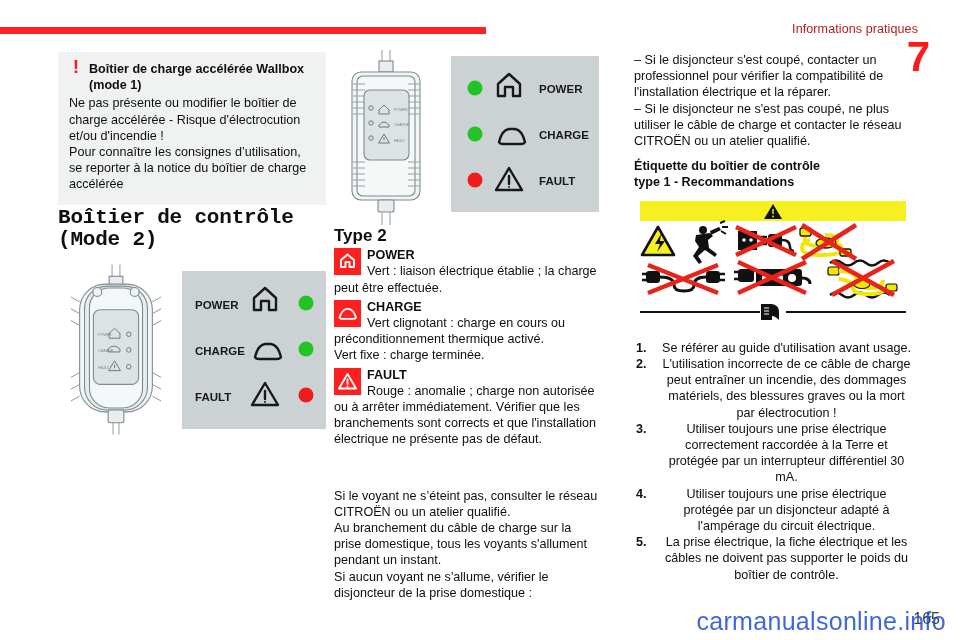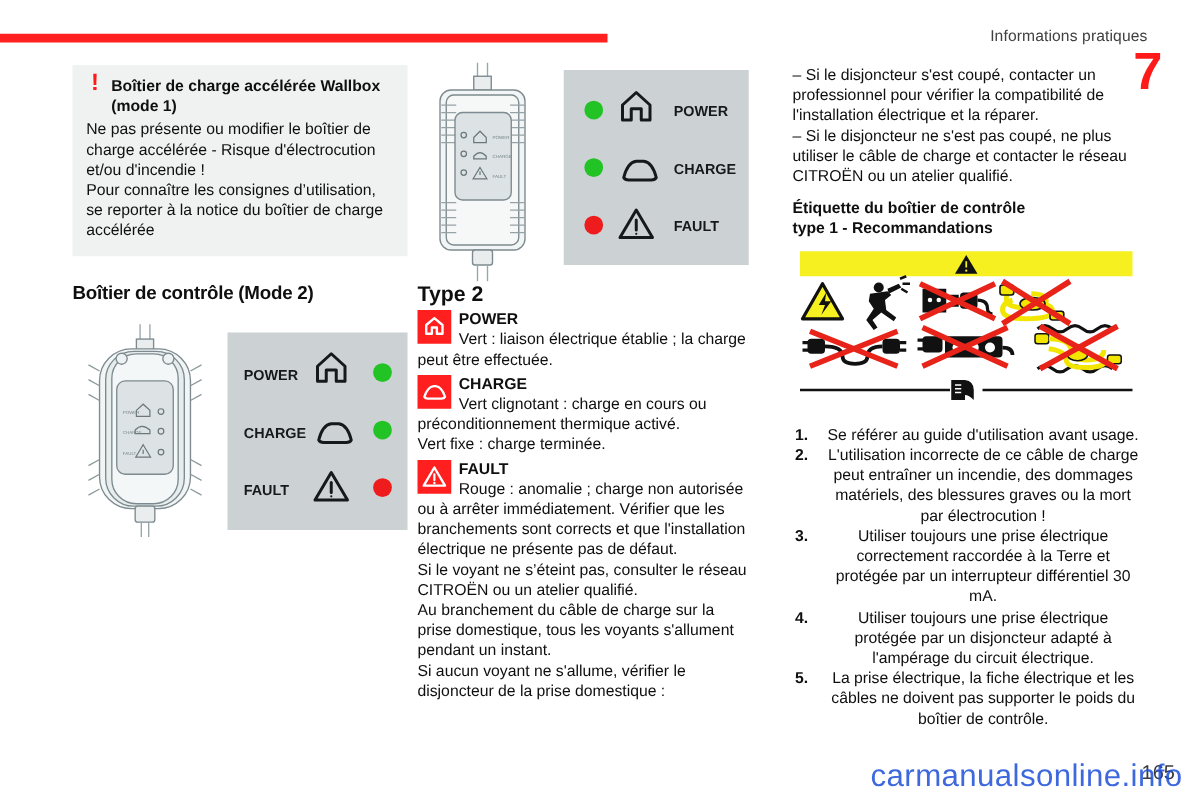--- a/index.html
+++ b/index.html
@@ -23,21 +23,21 @@
     top: 27px;
     width: 486px;
     height: 7px;
     background: #ff2020;
   }
   .hdr-title {
     position: absolute;
     right: 42px;
     top: 22px;
     font-size: 12.5px;
-    color: #404040;
+    color: #b91c1c;
     letter-spacing: .1px;
     white-space: nowrap;
   }
   .chapter-num {
     position: absolute;
     right: 30px;
     top: 36px;
     font-size: 42px;
     font-weight: bold;
     color: #ff1a1a;
@@ -79,25 +79,26 @@
     font-weight: bold;
     line-height: 14px;
     text-align: center;
     margin-top: -1px;
   }
   .warn-head-txt { flex: 1; padding-left: 6px; }
   .warn-body { margin-top: 1px; }
 
   
   h2.sect {
-    font-size: 15px;
-    font-weight: bold;
-    margin: 19px 0 10px 0;
+    font-size: 21px;
+    font-weight: bold;
+    margin: 2px 0 10px 0;
     letter-spacing: -.2px;
     line-height: 22px;
+    font-family: Liberation Mono, monospace;
   }
   .sub-head {
     font-weight: bold;
     font-size: 12.6px;
     margin-top: 9px;
     margin-bottom: 1px;
   }
   .type-label {
     font-weight: bold;
     font-size: 17px;
@@ -357,21 +358,21 @@
         <path d="M13.5 6 l8.5 14.5 h-17 z" fill="none" stroke="#ffffff" stroke-width="1.9" stroke-linejoin="round"></path>
         <path d="M13.5 11.5 v4.5" stroke="#ffffff" stroke-width="1.8" stroke-linecap="round"></path>
         <circle cx="13.5" cy="18.4" r="1" fill="#ffffff"></circle>
       </svg>
     </span>
     <span class="led-title">FAULT</span><br>
     <span>Rouge : anomalie ; charge non autorisée ou à arrêter immédiatement. Vérifier que les branchements sont corrects et que l'installation électrique ne présente pas de défaut.</span>
     <div class="clear"></div>
   </div>
 
-  <p style="white-space:pre-line;">Si le voyant ne s’éteint pas, consulter le réseau CITROËN ou un atelier qualifié.
+  <p style="white-space:pre-line;margin-top:40px;">Si le voyant ne s’éteint pas, consulter le réseau CITROËN ou un atelier qualifié.
 Au branchement du câble de charge sur la prise domestique, tous les voyants s'allument pendant un instant.
 Si aucun voyant ne s'allume, vérifier le disjoncteur de la prise domestique :</p>
 </div>
 
 <div class="col col3">
 
   <p>–  Si le disjoncteur s'est coupé, contacter un professionnel pour vérifier la compatibilité de l'installation électrique et la réparer.</p>
   <p>–  Si le disjoncteur ne s'est pas coupé, ne plus utiliser le câble de charge et contacter le réseau CITROËN ou un atelier qualifié.</p>
 
   <div class="sub-head">

